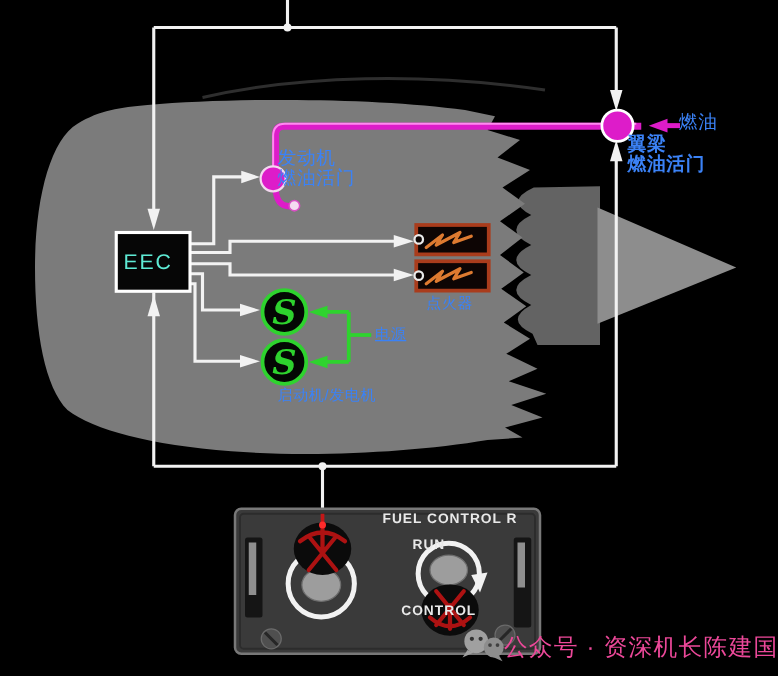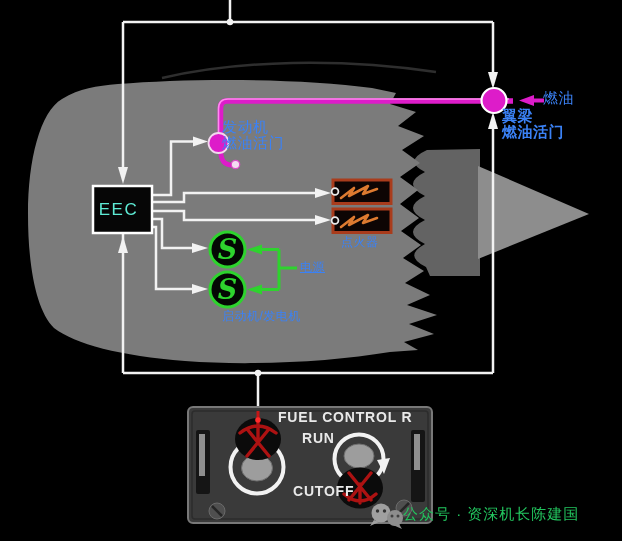--- a/index.html
+++ b/index.html
@@ -7,30 +7,30 @@
     position:relative;width:622px;height:541px;background:#000;overflow:hidden;
     font-family:"Liberation Sans","DejaVu Sans",sans-serif;
   }
   .stage svg{position:absolute;left:0;top:0;}
   .lbl{
     position:absolute;color:#3b82f6;font-size:15px;line-height:16px;
     white-space:nowrap;letter-spacing:0.5px;
   }
   .lbl.big{font-size:12px;}
   .panel-txt{
-    position:absolute;color:#e9e9e9;font-size:14px;font-weight:bold;
-    letter-spacing:0.8px;white-space:nowrap;
+    position:absolute;color:#e9e9e9;font-size:11px;font-weight:bold;
+    letter-spacing:0.8px;white-space:nowrap;margin-left:28px;
   }
   .eec-box{
     position:absolute;left:89px;top:186px;width:59px;height:47px;
     display:flex;align-items:center;justify-content:center;
     color:#5eead4;font-size:17px;letter-spacing:1.5px;
   }
   .wm{
-    position:absolute;left:403px;top:505px;color:#22c55e;font-size:15px;
+    position:absolute;left:403px;top:505px;color:#ec4899;font-size:19px;
     letter-spacing:1px;white-space:nowrap;
   }
 </style>
 </head>
 <body>
 
 <div class="stage">
 
   <svg width="622" height="541" viewBox="0 0 622 541">
 
@@ -195,17 +195,17 @@
   <span class="lbl big" style="left:341px;top:234px;">点火器</span>
 
   <span class="lbl big" style="left:300px;top:259px;text-decoration:underline;">电源</span>
 
   <span class="lbl big" style="left:176px;top:308px;margin-left:46px;">启动机/发电机</span>
 
   <span class="panel-txt" style="left:278px;top:409px;">FUEL CONTROL   R</span>
 
   <span class="panel-txt" style="left:302px;top:430px;">RUN</span>
 
-  <span class="panel-txt" style="left:293px;top:483px;">CUTOFF</span>
+  <span class="panel-txt" style="left:293px;top:483px;">CONTROL</span>
 
   <span class="wm">公众号 · 资深机长陈建国</span>
 
 </div>
 
 </body></html>

